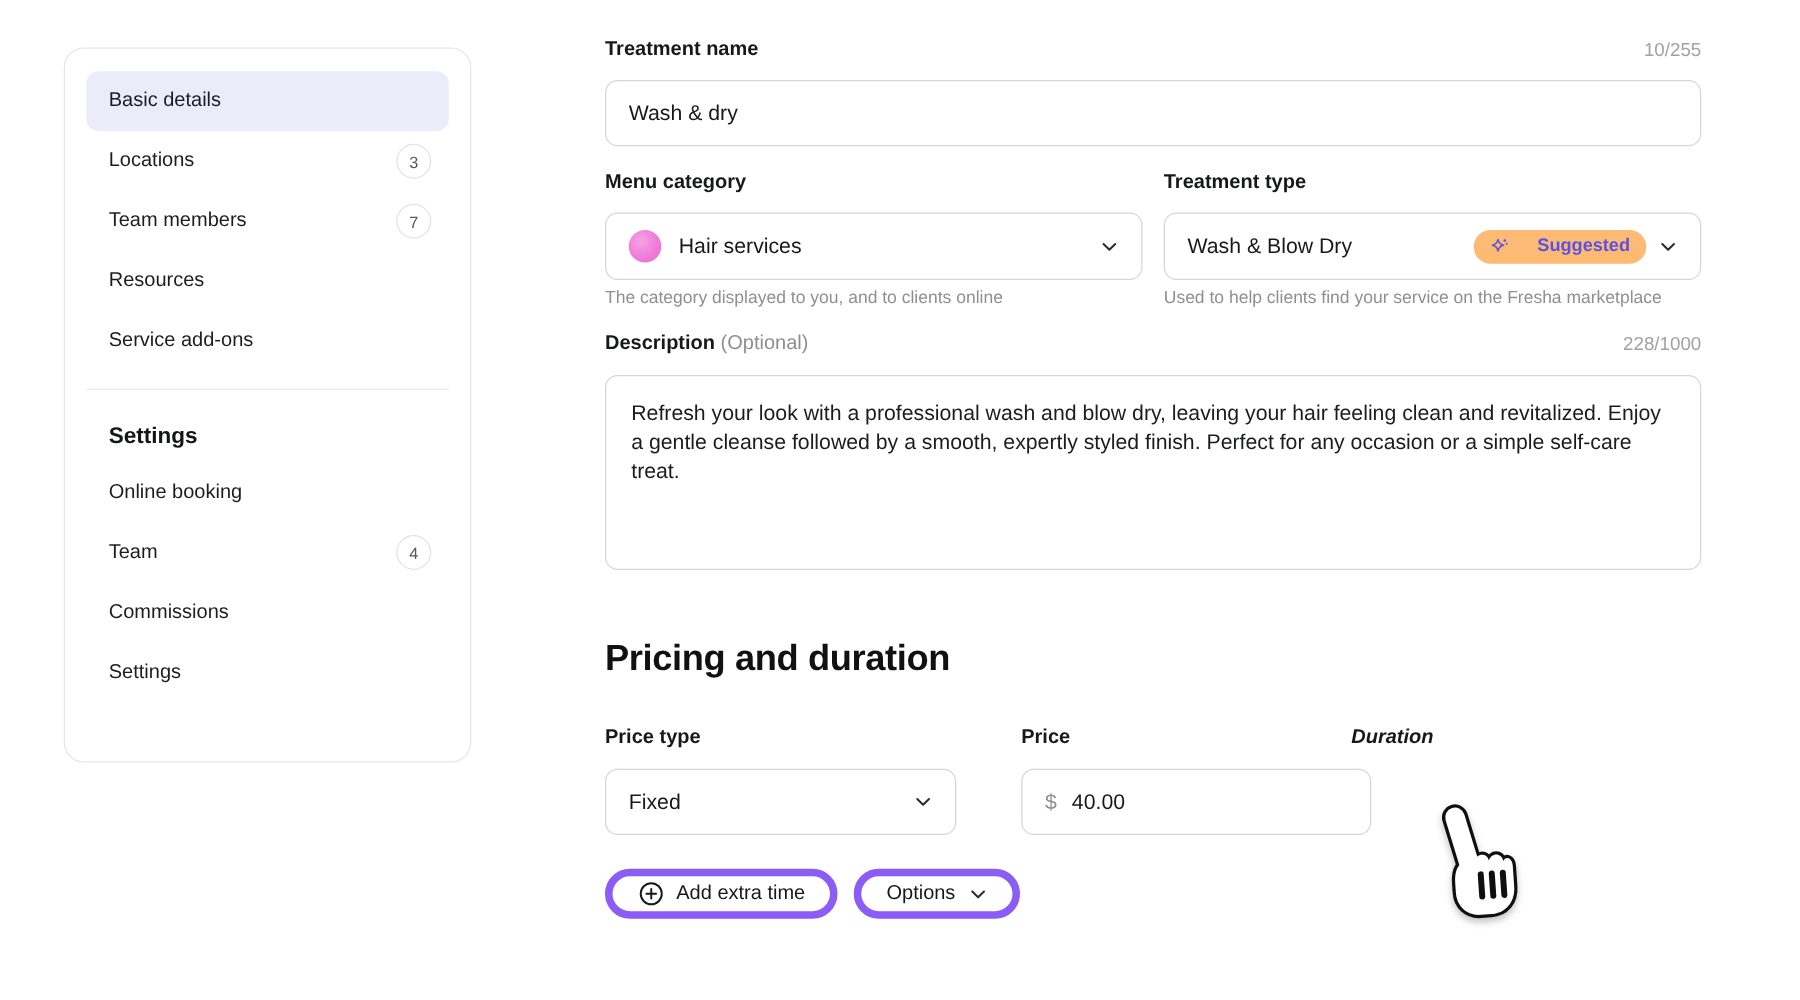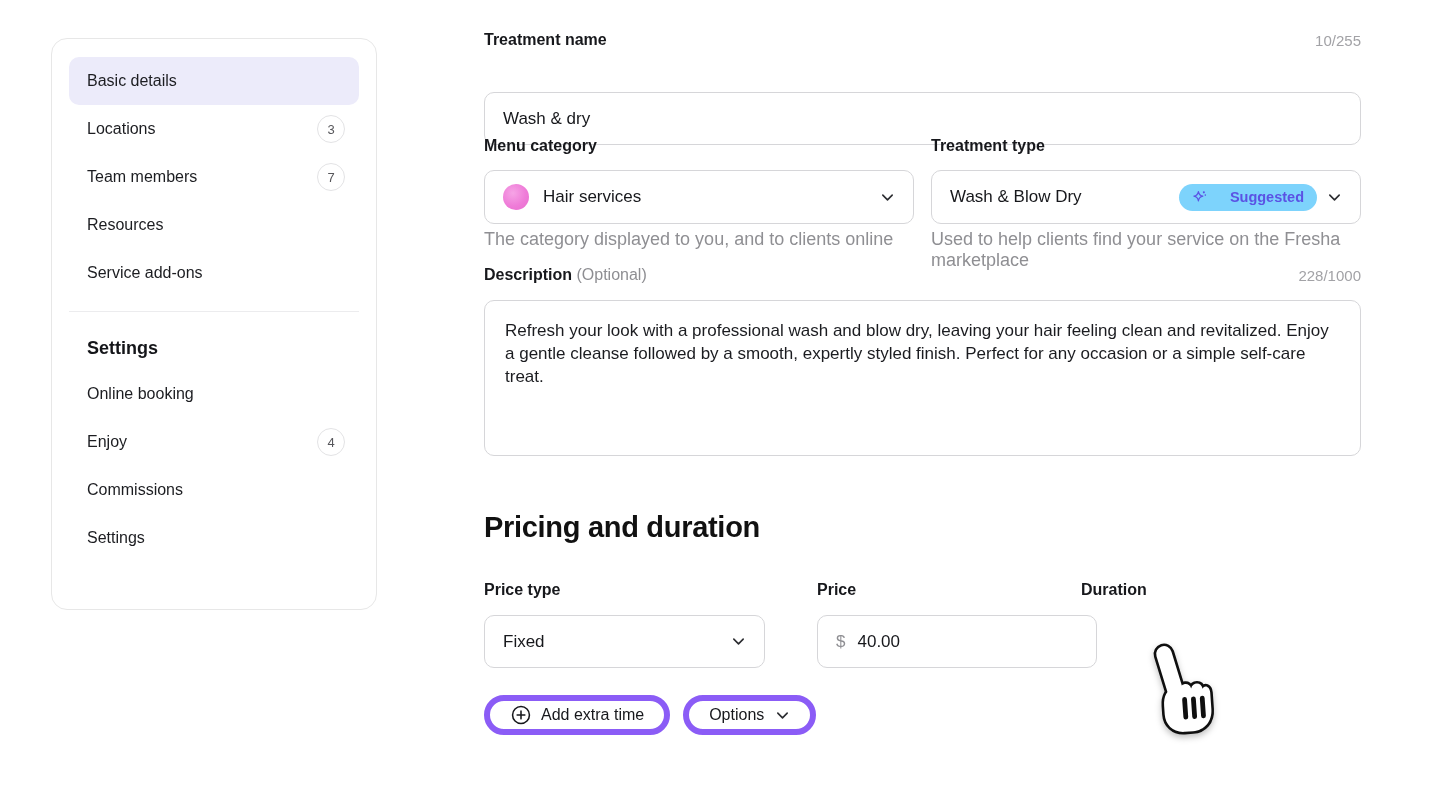--- a/index.html
+++ b/index.html
@@ -23,60 +23,60 @@
            background:#fff; }
   .divider { height:1px; background:#ececee; margin:14px 0 14px 0; }
   .side-heading { height:44px; display:flex; align-items:center; padding:0 18px;
                   font-size:18px; font-weight:700; color:#141519; }
 
   
   .main { position:absolute; left:484px; top:0; width:877px; height:800px; }
   .label { font-size:16px; font-weight:700; color:#17181c; }
   .label .optional { font-weight:400; color:#8e8e92; }
   .counter { font-size:15px; color:#a2a2a6; }
-  .helper { font-size:18px; color:#8f8f93; }
+  .helper { font-size:14px; color:#8f8f93; }
   .row-between { display:flex; justify-content:space-between; align-items:flex-end; }
 
   .field { background:#fff; border:1px solid #d6d6d9; border-radius:10px;
            display:flex; align-items:center; padding:0 18px; font-size:17px; color:#17181c; }
   .chev { flex:0 0 auto; margin-left:auto; display:flex; align-items:center; }
 
   .tn-label-row { position:absolute; left:0; right:0; top:31px; }
-  .tn-input { position:absolute; left:0; top:64px; width:877px; height:53px;margin-top:28px; }
+  .tn-input { position:absolute; left:0; top:64px; width:877px; height:53px; }
 
   .col-left  { position:absolute; left:0;    width:430px; }
   .col-right { position:absolute; left:447px; width:430px; }
   .cat-label { top:137px; } .cat-field { top:170px; height:54px; } .cat-helper { top:229px; }
   .lbl-abs { position:absolute; }
   .fld-abs { position:absolute; left:0; width:430px; }
   .hlp-abs { position:absolute; }
 
   .cat-dot { width:26px; height:26px; border-radius:50%;
              background:radial-gradient(circle at 38% 35%, #f6a4e6 0%, #ef7cd8 55%, #e96ccf 100%);
              margin-right:14px; flex:0 0 auto; }
 
-  .sugg-pill { margin-left:auto; height:27px; padding:0 13px; background:#7dd3fc; border-radius:14px;
+  .sugg-pill { margin-left:auto; height:27px; padding:0 13px; background:#fdba74; border-radius:14px;
                display:flex; align-items:center; gap:22px; font-size:14.5px; font-weight:600; color:#5B52E4; }
   .sugg-pill + .chev { margin-left:10px; }
 
   .desc-label-row { position:absolute; left:0; right:0; top:266px; }
   .desc-box { position:absolute; left:0; top:300px; width:877px; height:156px;
               border:1px solid #d6d6d9; border-radius:10px; background:#fff; }
   .desc-text { padding:18px 20px 0 20px; font-size:17px; line-height:23px; color:#1b1c20; }
   .enhance-btn { position:absolute; left:17px; bottom:15px; height:44px; padding:0 20px 0 16px;
                  background:#fff; border:1px solid #c5b5f6; border-radius:22px;
                  display:flex; align-items:center; gap:9px; font-size:16.5px; color:#17181c;
                  box-shadow:0 0 0 5px rgba(124,92,246,0.16); cursor:pointer; }
 
   .pricing-heading { position:absolute; left:0; top:511px; font-size:29px; font-weight:700;
                      letter-spacing:-0.3px; color:#111; }
 
   .pt-col  { left:0;    width:281px; }
   .pr-col  { left:299px; width:280px;margin-left:34px; }
-  .du-col  { left:597px; width:280px; }
+  .du-col  { left:597px; width:280px;font-style:italic; }
   .price-label { top:581px; }
   .price-field { top:615px; height:53px; }
   .currency { color:#8f8f93; margin-right:12px; }
 
   .btn-row { position:absolute; left:0; top:695px; display:flex; gap:13px; }
   .pill-btn { height:40px; border:6px solid #8b5cf6; border-radius:20px; background:#fff;
               display:flex; align-items:center; gap:9px; padding:0 20px; font-size:16px;
               color:#17181c; cursor:pointer; }
 
   .cursor-wrap { position:absolute; left:1140px; top:640px; width:92px; height:100px;
@@ -109,21 +109,21 @@
     </div>
 
     <div class="divider"></div>
 
     <div class="side-heading">Settings</div>
 
     <div class="side-item">
       <span>Online booking</span>
     </div>
     <div class="side-item">
-      <span>Enjoy</span>
+      <span>Team</span>
       <span class="badge">4</span>
     </div>
     <div class="side-item">
       <span>Commissions</span>
     </div>
     <div class="side-item">
       <span>Settings</span>
     </div>
   </nav>
 

